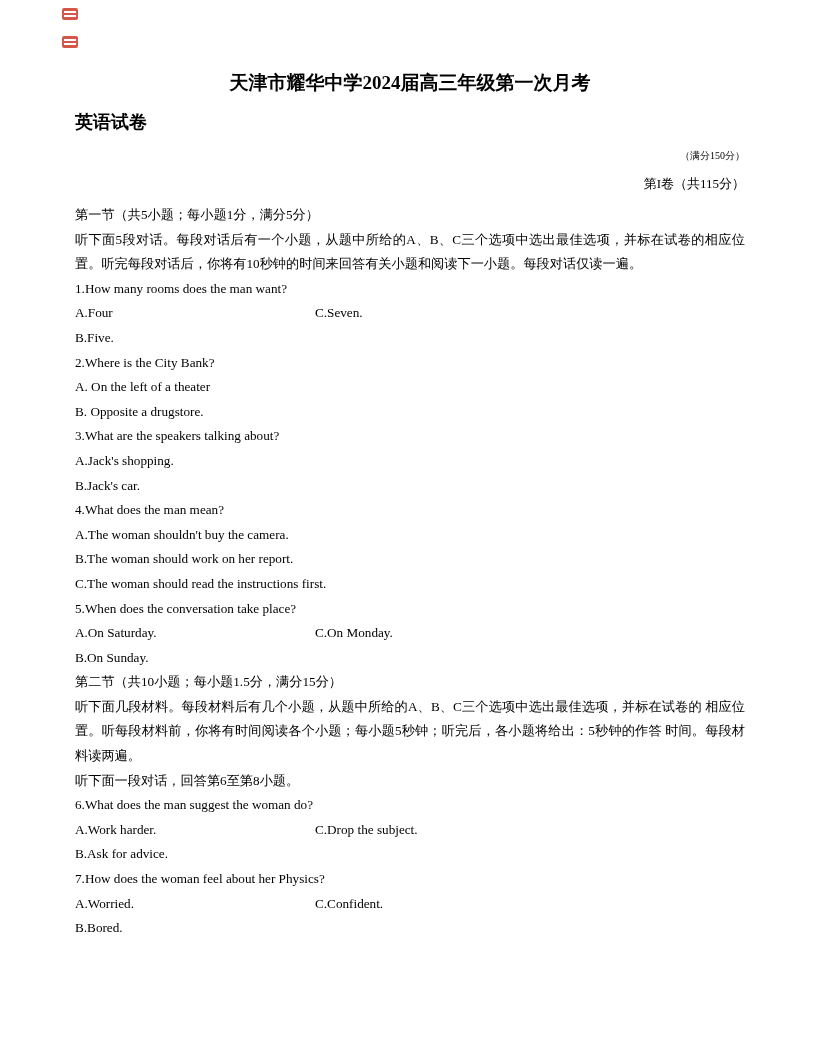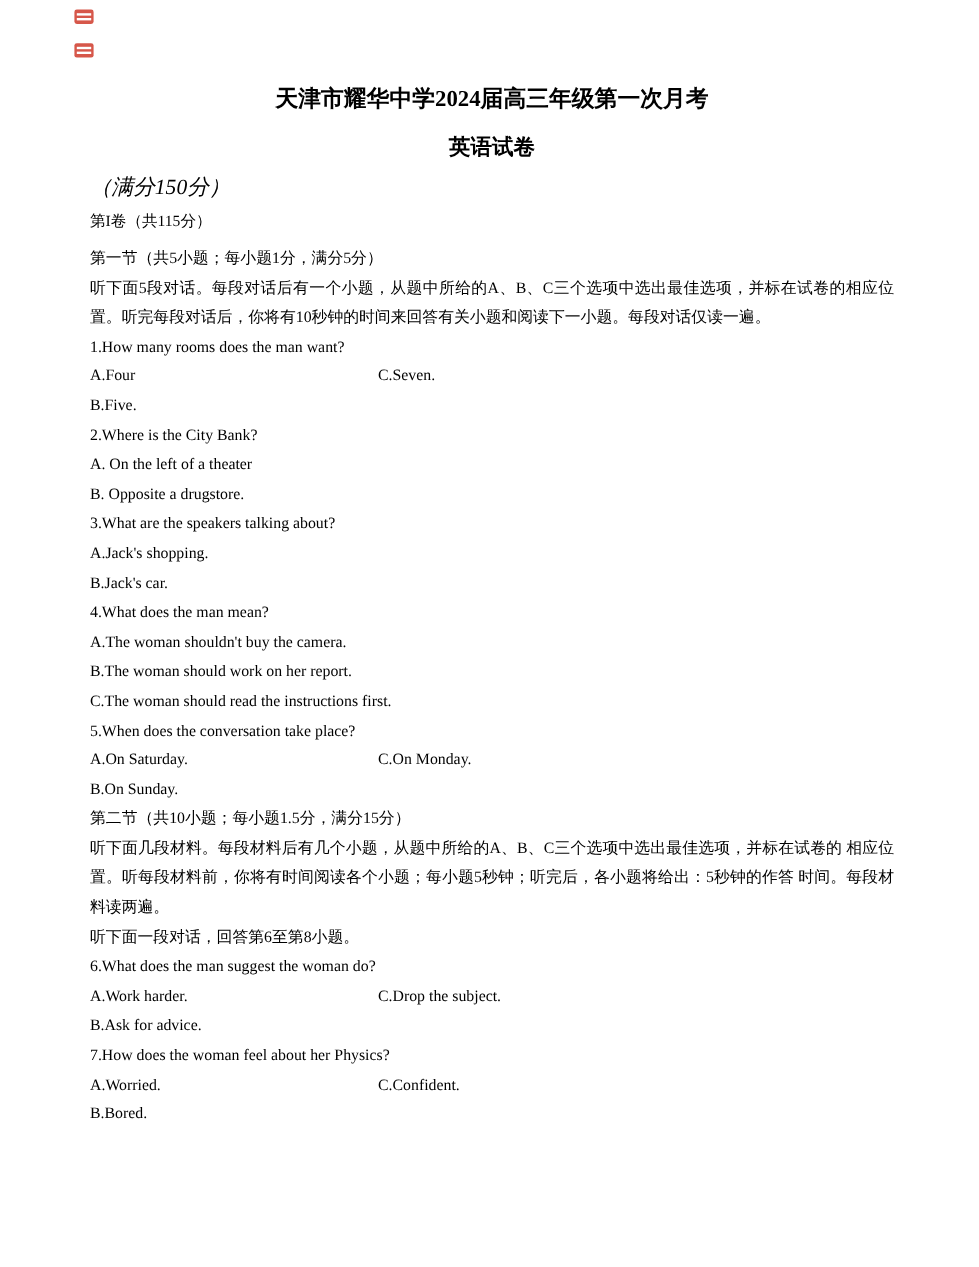--- a/index.html
+++ b/index.html
@@ -43,35 +43,34 @@
   .stamp-2 { left: 62px; top: 36px; }
 
   .doc-title {
     text-align: center;
     font-weight: bold;
     font-size: 19px;
     line-height: 26px;
     margin: 0;
   }
   .doc-subtitle {
-    text-align: center;
+    text-align: left;
     font-weight: bold;
     font-size: 18px;
     line-height: 26px;
     margin: 13px 0 0 0;
   }
   .doc-score {
-    text-align: left;
-    font-size: 18px;
+    text-align: right;
+    font-size: 10px;
     line-height: 20px;
     margin-top: 11px;
-    font-style: italic;
   }
   .doc-volume {
-    text-align: left;
+    text-align: right;
     font-size: 13px;
     line-height: 20px;
     margin-top: 8px;
   }
   .content {
     margin-top: 9px;
     font-size: 13.2px;
   }
   .line {
     line-height: 24.6px;

